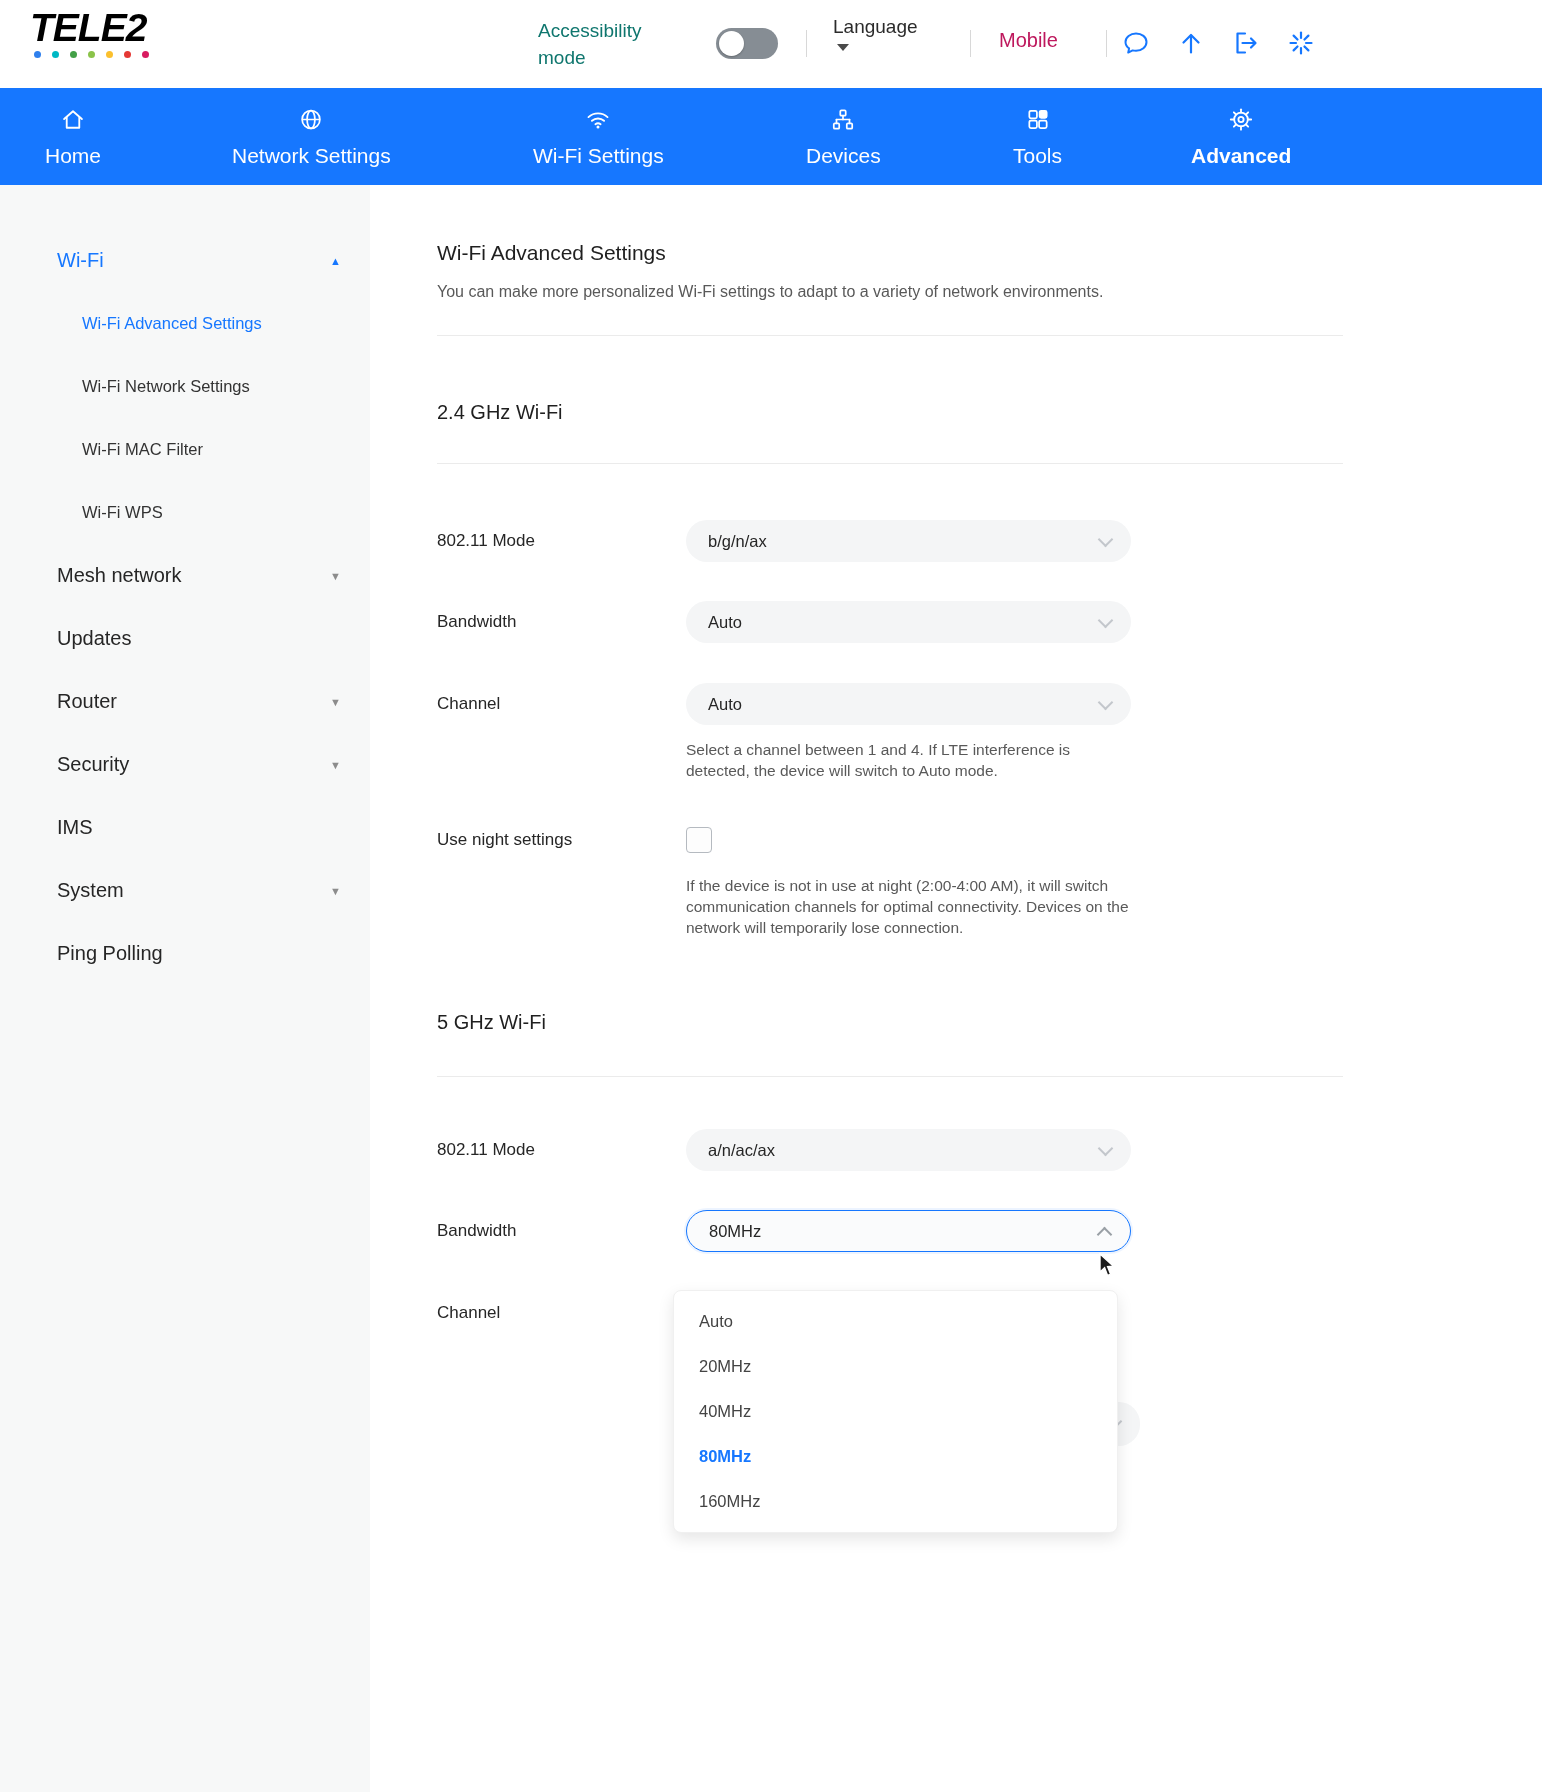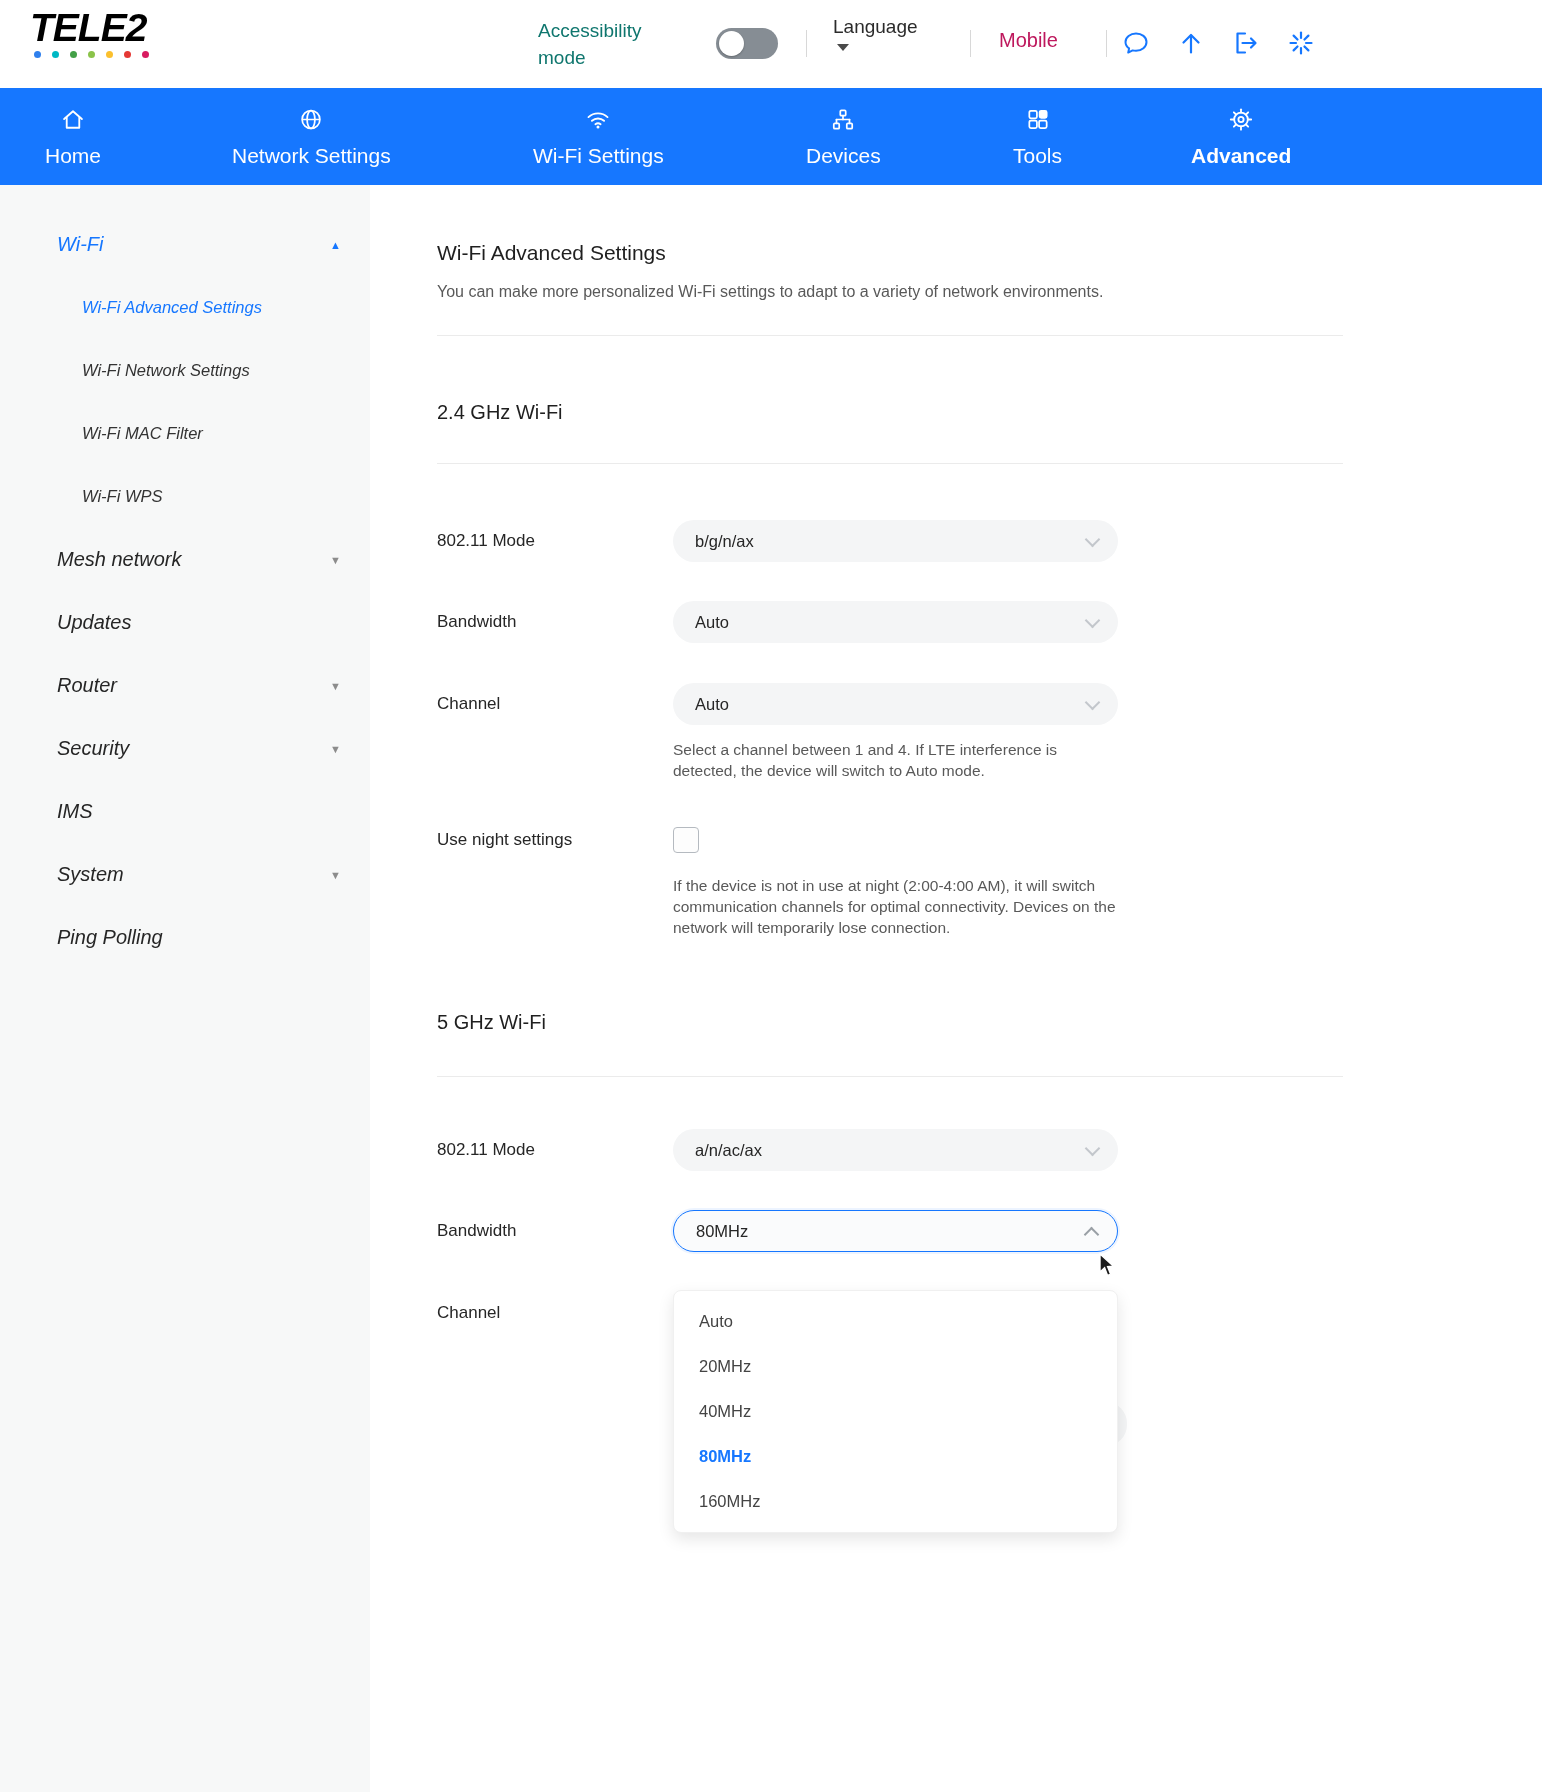--- a/index.html
+++ b/index.html
@@ -23,39 +23,39 @@
   .mobile-link { position:absolute; left:999px; top:29px; font-size:20px; font-weight:400; color:#be185d; cursor:pointer; }
   .hicon { position:absolute; top:29px; width:28px; height:28px; cursor:pointer; }
 
   
   .mainnav { position:absolute; top:88px; left:0; width:100%; height:97px; background:#1677ff; }
   .nav-item { position:absolute; top:50%; transform:translateY(-50%); display:flex; align-items:center; gap:11px; color:#fff; font-size:21px; font-weight:400; cursor:pointer; white-space:nowrap;flex-direction:column; }
   .nav-item.active { font-weight:700; }
   .nav-item svg { display:block; }
 
   
-  .sidebar { position:absolute; top:185px; left:0; bottom:0; width:370px; background:#f7f8f8; padding-top:28px;font-style:italic; }
+  .sidebar { position:absolute; top:185px; left:0; bottom:0; width:370px; background:#f7f8f8; padding-top:44px; }
   .side-group { position:relative; height:63px; display:flex; align-items:center; padding-left:57px; font-size:20px; color:#262626; cursor:pointer; }
   .side-group.active { color:#1677ff; }
   .side-caret { position:absolute; left:330px; font-size:11px; color:#8c8c8c; }
   .side-group.active .side-caret { color:#1677ff; }
   .side-sub { height:63px; display:flex; align-items:center; padding-left:82px; font-size:16.5px; color:#333; cursor:pointer; }
   .side-sub.selected { color:#1677ff; }
 
   
   .content { position:absolute; left:437px; top:185px; width:906px; }
   .page-title { margin-top:55px; font-size:21px; line-height:26px; font-weight:500; color:#1f1f1f; }
   .page-sub { margin-top:16px; font-size:16px; line-height:19px; color:#595959; }
   .divider { margin-top:34px; height:1px; background:#ebebeb; }
   .divider.d2 { margin-top:39px; }
   .divider.d3 { margin-top:42px; }
   .section-h { margin-top:64px; font-size:20px; line-height:24px; font-weight:400; color:#1f1f1f; }
   .section-h.s5 { margin-top:72px; }
 
-  .row { display:flex; align-items:center; }
+  .row { display:flex; align-items:center;gap:13px; }
   .row.start { align-items:flex-start; }
   .row-label { width:236px; font-size:17px; color:#262626; flex:0 0 236px; }
   .ctrl { width:460px; }
   .select { position:relative; width:445px; height:42px; line-height:42px; background:#f4f5f6; border-radius:21px; padding-left:22px; font-size:16.5px; color:#262626; cursor:pointer; }
   .select .chev { position:absolute; right:20px; top:14px; width:11px; height:11px; border-right:2px solid #c3c7cc; border-bottom:2px solid #c3c7cc; transform:rotate(45deg); }
   .select.focused { background:#fafbfc; border:1px solid #1677ff; line-height:40px; box-shadow:0 0 0 2px rgba(22,119,255,.08); }
   .select.focused .chev { transform:rotate(225deg); top:18px; border-color:#9aa0a6; }
 
   .r-mt56 { margin-top:56px; }
   .r-mt39 { margin-top:39px; }

